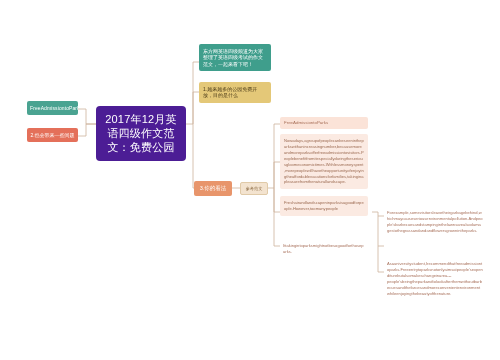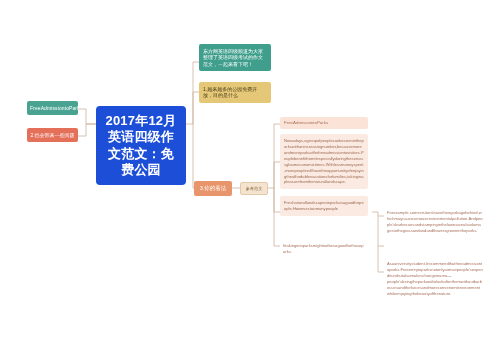--- a/index.html
+++ b/index.html
@@ -32,24 +32,24 @@
   .node {
     position: absolute;
     box-sizing: border-box;
     border-radius: 3px;
     line-height: 1.25;
     overflow: hidden;
   }
 
   
   .root {
-    background: #1d4ed8;
-    color: #ffffff;
-    font-size: 13px;
-    font-weight: bold;
+    background: #4c1d95;
+    color: #ffffff;
+    font-size: 11px;
+    font-weight: normal;
     text-align: center;
     padding: 7px 6px;
     border-radius: 4px;
     letter-spacing: .2px;
   }
 
   
   .teal-pill {
     background: #4aa391;
     color: #ffffff;

